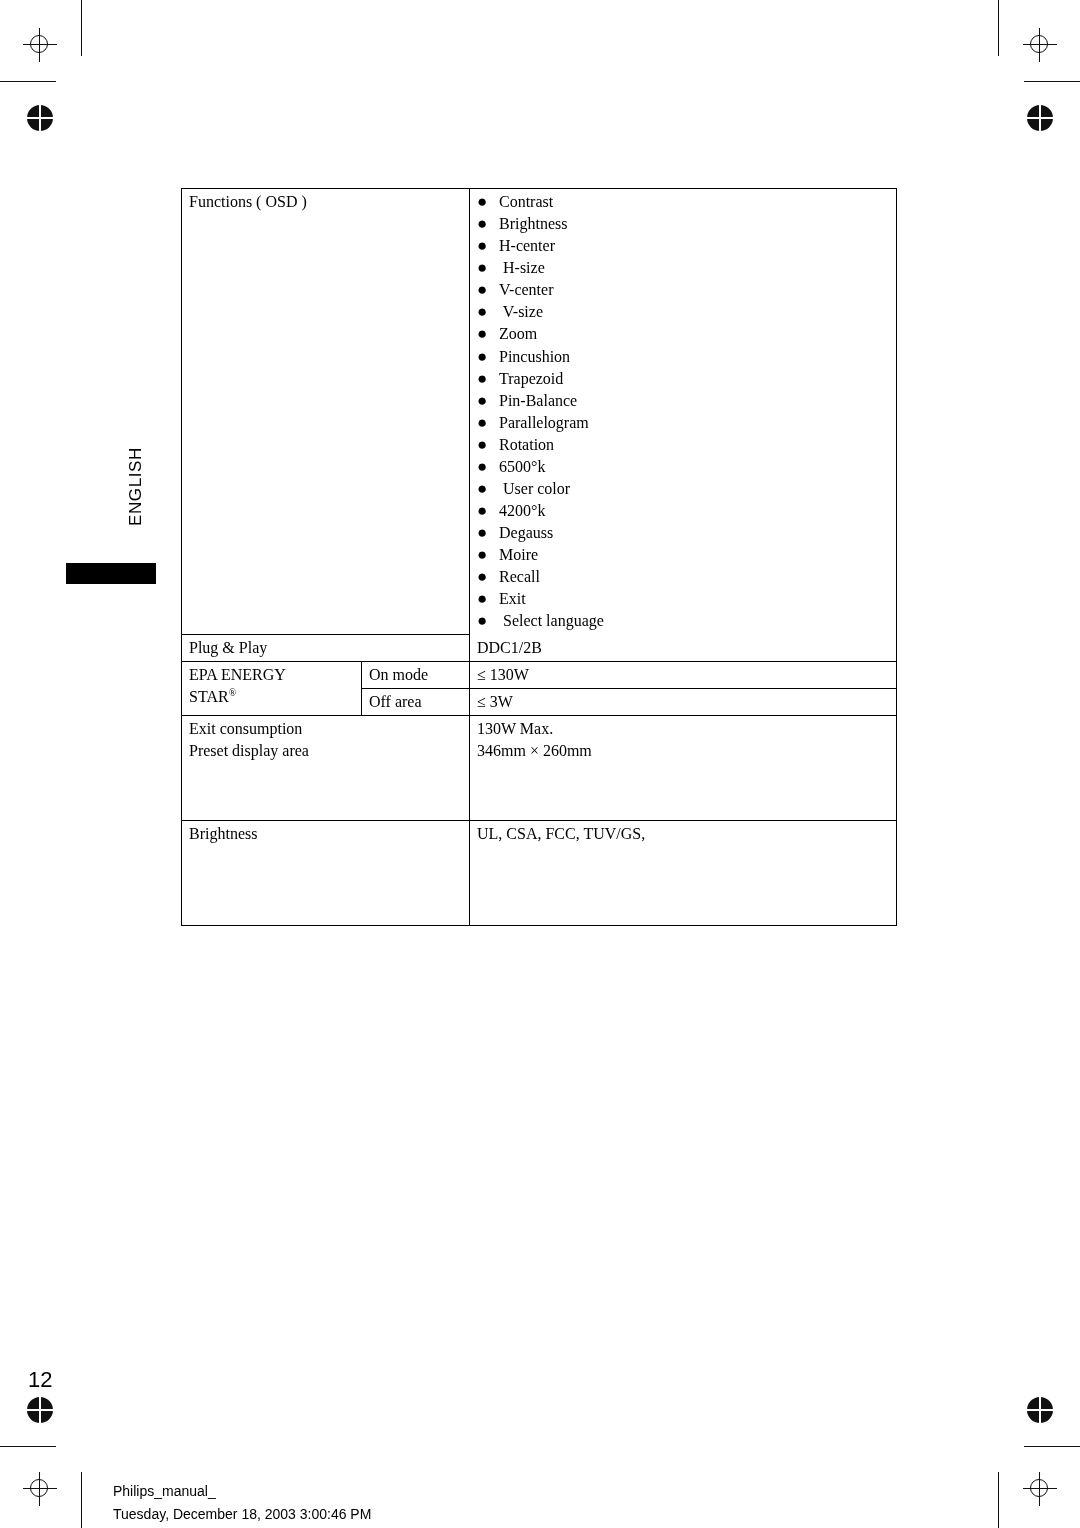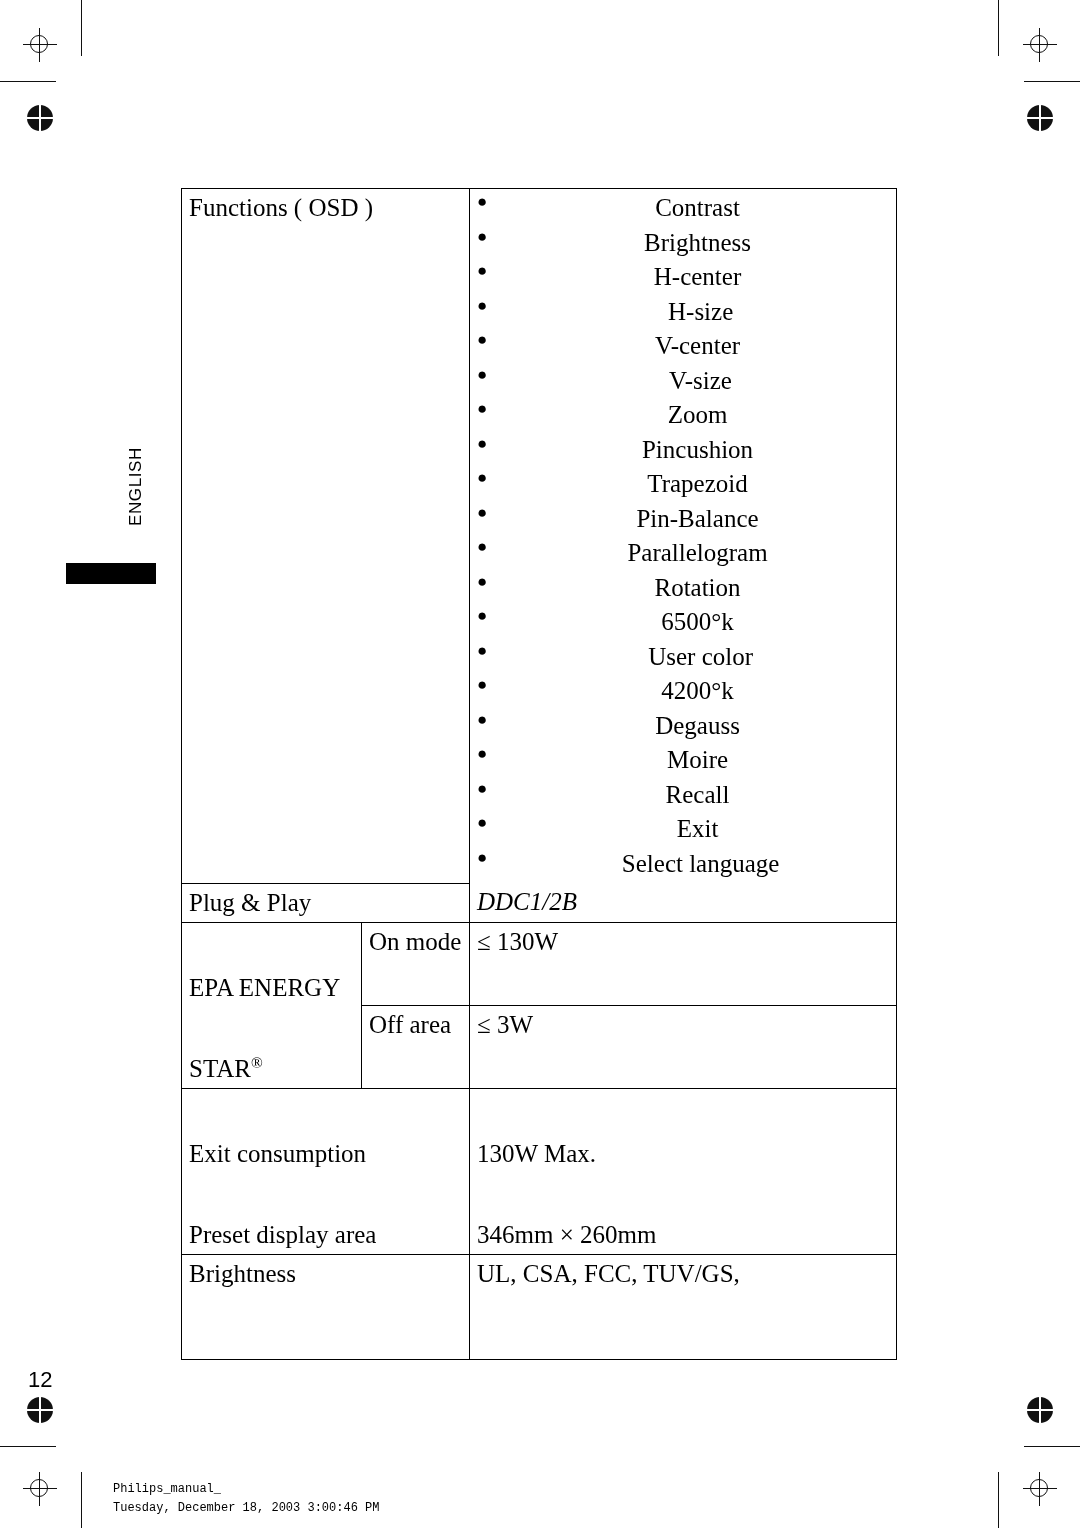--- a/index.html
+++ b/index.html
@@ -111,35 +111,35 @@
   }
 
   
   .spec-table {
     position: absolute;
     left: 181px;
     top: 188px;
     width: 715px;
     border-collapse: collapse;
     table-layout: fixed;
-    font-size: 25px;
+    font-size: 16px;
     line-height: 1.38;
     padding-left: 12px;
   }
   .spec-table td {
     border: 1.6px solid #000;
     padding: 2px 0 2px 7px;
     vertical-align: top;
   }
   .col-label  { width: 180px; }
   .col-sub    { width: 108px; }
   .col-value  { width: 427px; }
 
-  td.no-top    { border-top: none; font-style: italic; }
-  td.no-bottom { border-bottom: none; text-align: center; }
+  td.no-top    { border-top: none; }
+  td.no-bottom { border-bottom: none; }
 
   .bullet-list {
     list-style: none;
     margin: 0;
     padding: 0;
   }
   .bullet-list li {
     position: relative;
     padding-left: 22px;
     white-space: pre;
@@ -152,39 +152,39 @@
     font-size: 17px;
   }
 
   .reg-mark-sup {
     font-size: 0.62em;
     vertical-align: super;
   }
 
   .tall-cell { height: 100px; }
 
-  .stack-line { display: block; margin-top: 46px; }
+  .stack-line { display: block; }
 
   
   .page-number {
     position: absolute;
     left: 0;
     top: 1367px;
     width: 1080px;
     text-align: left;
     font-family: "Liberation Sans", sans-serif;
     font-size: 22px;
     margin-left: 28px;
   }
   .footer {
     position: absolute;
     left: 113px;
     top: 1480px;
-    font-family: Liberation Mono, monospace;
-    font-size: 12px;
+    font-family: Liberation Sans, sans-serif;
+    font-size: 14px;
     line-height: 1.62;
   }
 </style>
 </head>
 <body>
 
 <div class="reg-target" style="left:23px; top:28px;">
   <span class="ring"></span>
   <span class="vline"></span>
   <span class="hline"></span>

